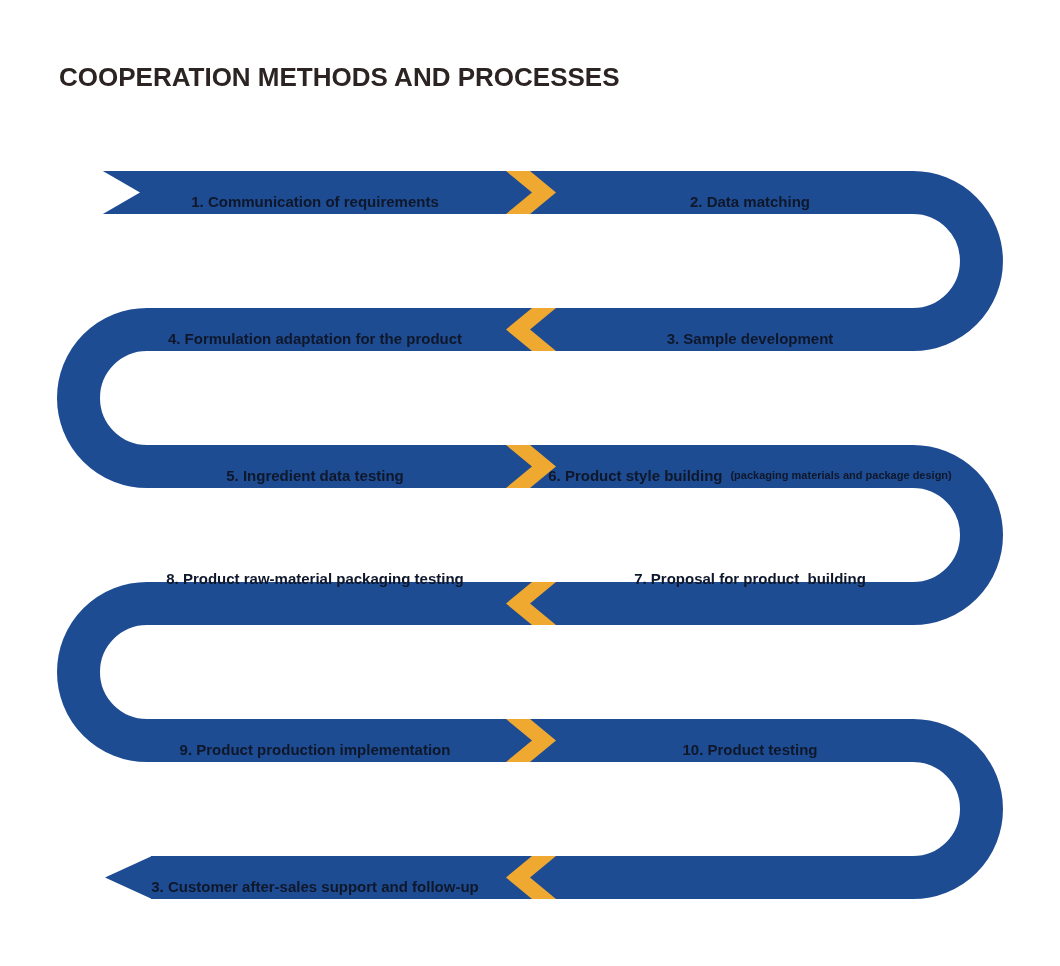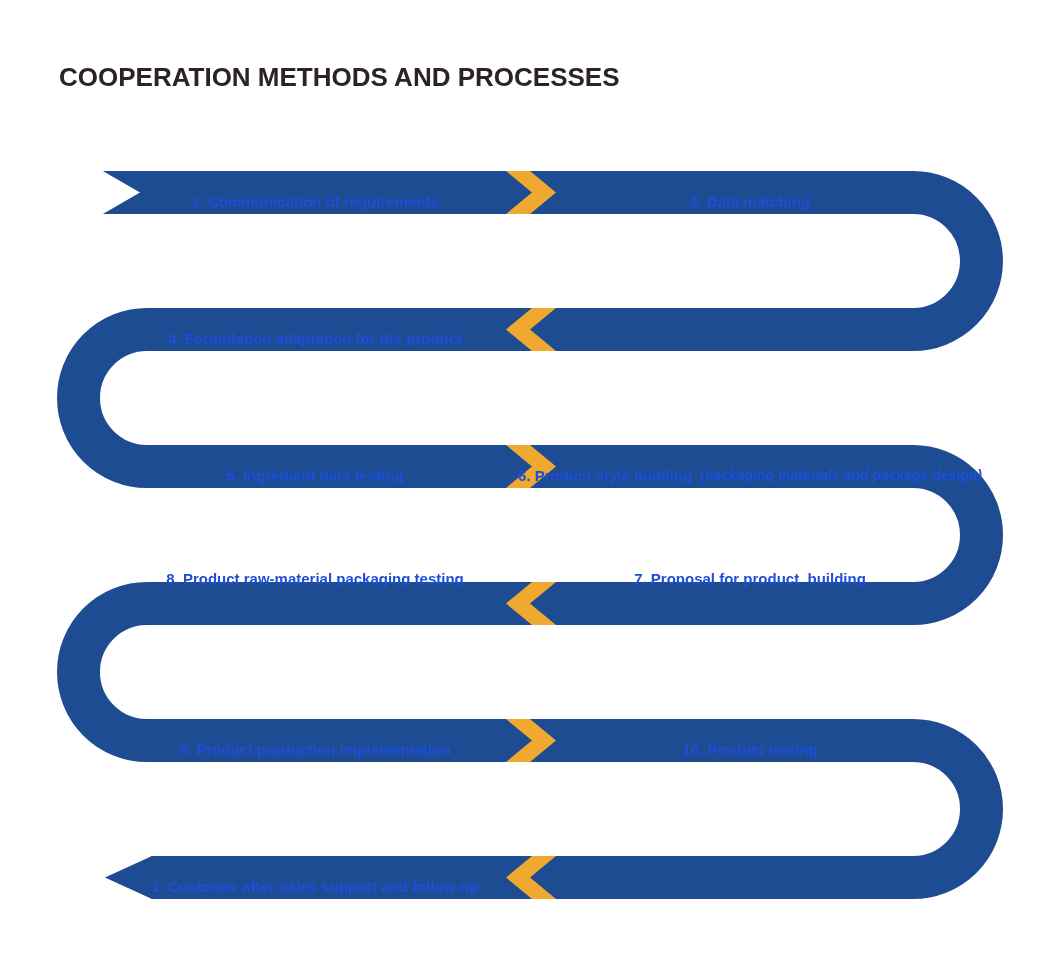--- a/index.html
+++ b/index.html
@@ -38,31 +38,30 @@
   }
   .ribbon-solid { fill: #1e4c93; }
   .ribbon-notch { fill: #ffffff; }
   .chevron { fill: #f0a930; }
   .band-label {
     position: absolute;
     height: 60px;
     display: flex;
     align-items: center;
     justify-content: center;
-    color: #1d4ed8;
+    color: #0f172a;
     font-size: 15px;
     font-weight: 600;
     white-space: pre;
     line-height: 1;
   }
   .band-label .note {
-    font-size: 14px;
+    font-size: 11px;
     font-weight: 600;
     margin-left: 8px;
-    font-style: italic;
   }
   .label-left  { left: 125px; width: 380px; }
   .label-right { left: 587px; width: 326px; }
   .row-y-0 { top: 171px; }
   .row-y-1 { top: 308px; }
   .row-y-2 { top: 445px; }
   .row-y-3 { top: 548px; }
   .row-y-4 { top: 719px; }
   .row-y-5 { top: 856px; }
 </style>
@@ -91,28 +90,29 @@
     <polygon class="chevron" points="506,445 530,445 556,466.5 530,488 506,488 532,466.5"></polygon>
     <polygon class="chevron" points="556,582 532,582 506,603.5 532,625 556,625 530,603.5"></polygon>
     <polygon class="chevron" points="506,719 530,719 556,740.5 530,762 506,762 532,740.5"></polygon>
     <polygon class="chevron" points="556,856 532,856 506,877.5 532,899 556,899 530,877.5"></polygon>
   </svg>
 
   <div class="band-label label-left row-y-0">1. Communication of requirements</div>
   <div class="band-label label-right row-y-0">2. Data matching</div>
 
   <div class="band-label label-left row-y-1">4. Formulation adaptation for the product</div>
+  <div class="band-label label-right row-y-1">3. Sample development</div>
 
   <div class="band-label label-left row-y-2">5. Ingredient data testing</div>
   <div class="band-label label-right row-y-2">
     <span>6. Product style building</span>
     <span class="note">(packaging materials and package design)</span>
   </div>
 
   <div class="band-label label-left row-y-3">8. Product raw-material packaging testing</div>
   <div class="band-label label-right row-y-3">7. Proposal for product  building</div>
 
   <div class="band-label label-left row-y-4">9. Product production implementation</div>
   <div class="band-label label-right row-y-4">10. Product testing</div>
 
-  <div class="band-label label-left row-y-5">1. Customer after-sales support and follow-up</div>
+  <div class="band-label label-left row-y-5">3. Customer after-sales support and follow-up</div>
 
 </div>
 
 </body></html>

